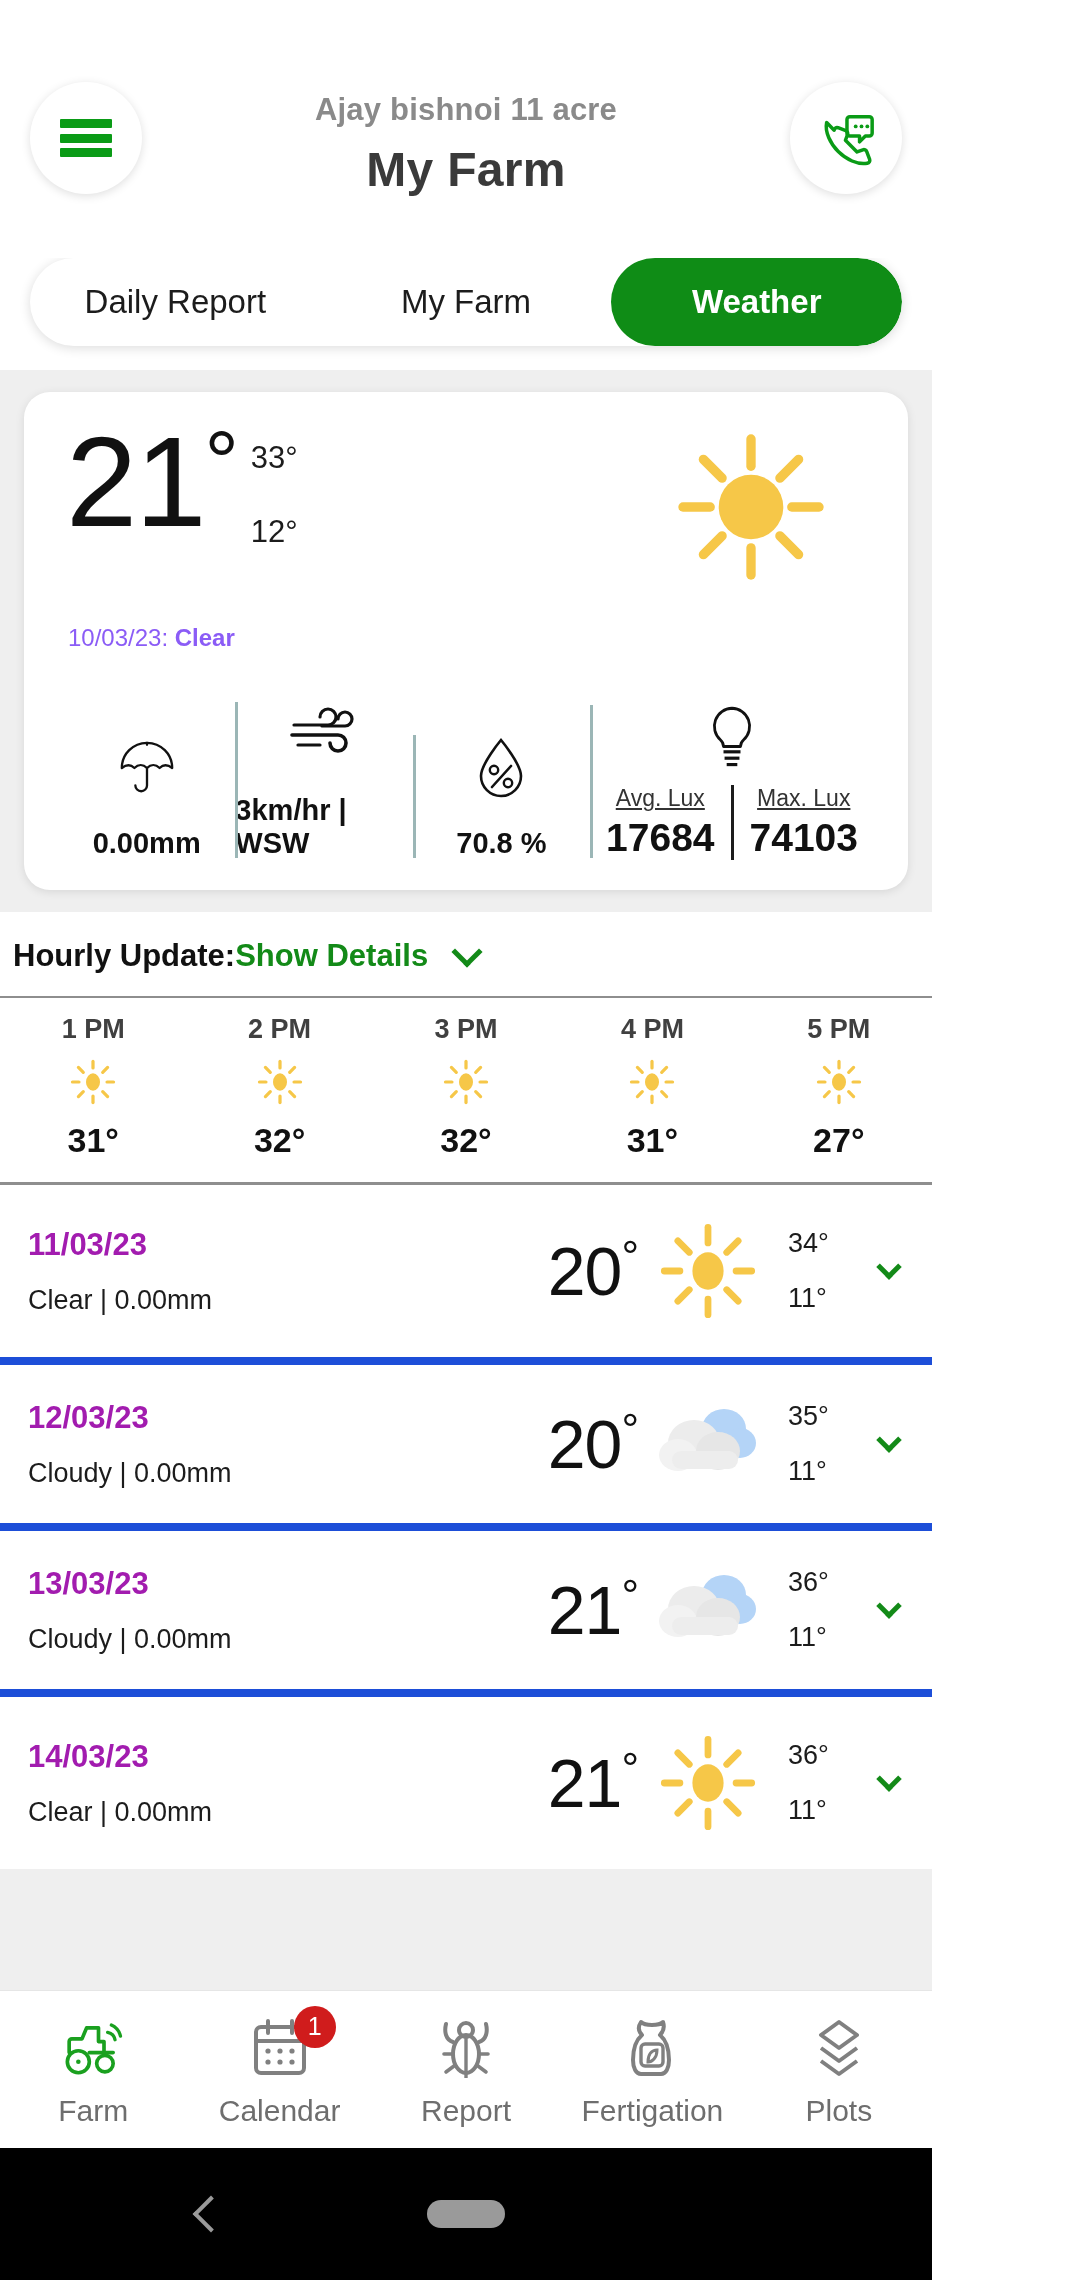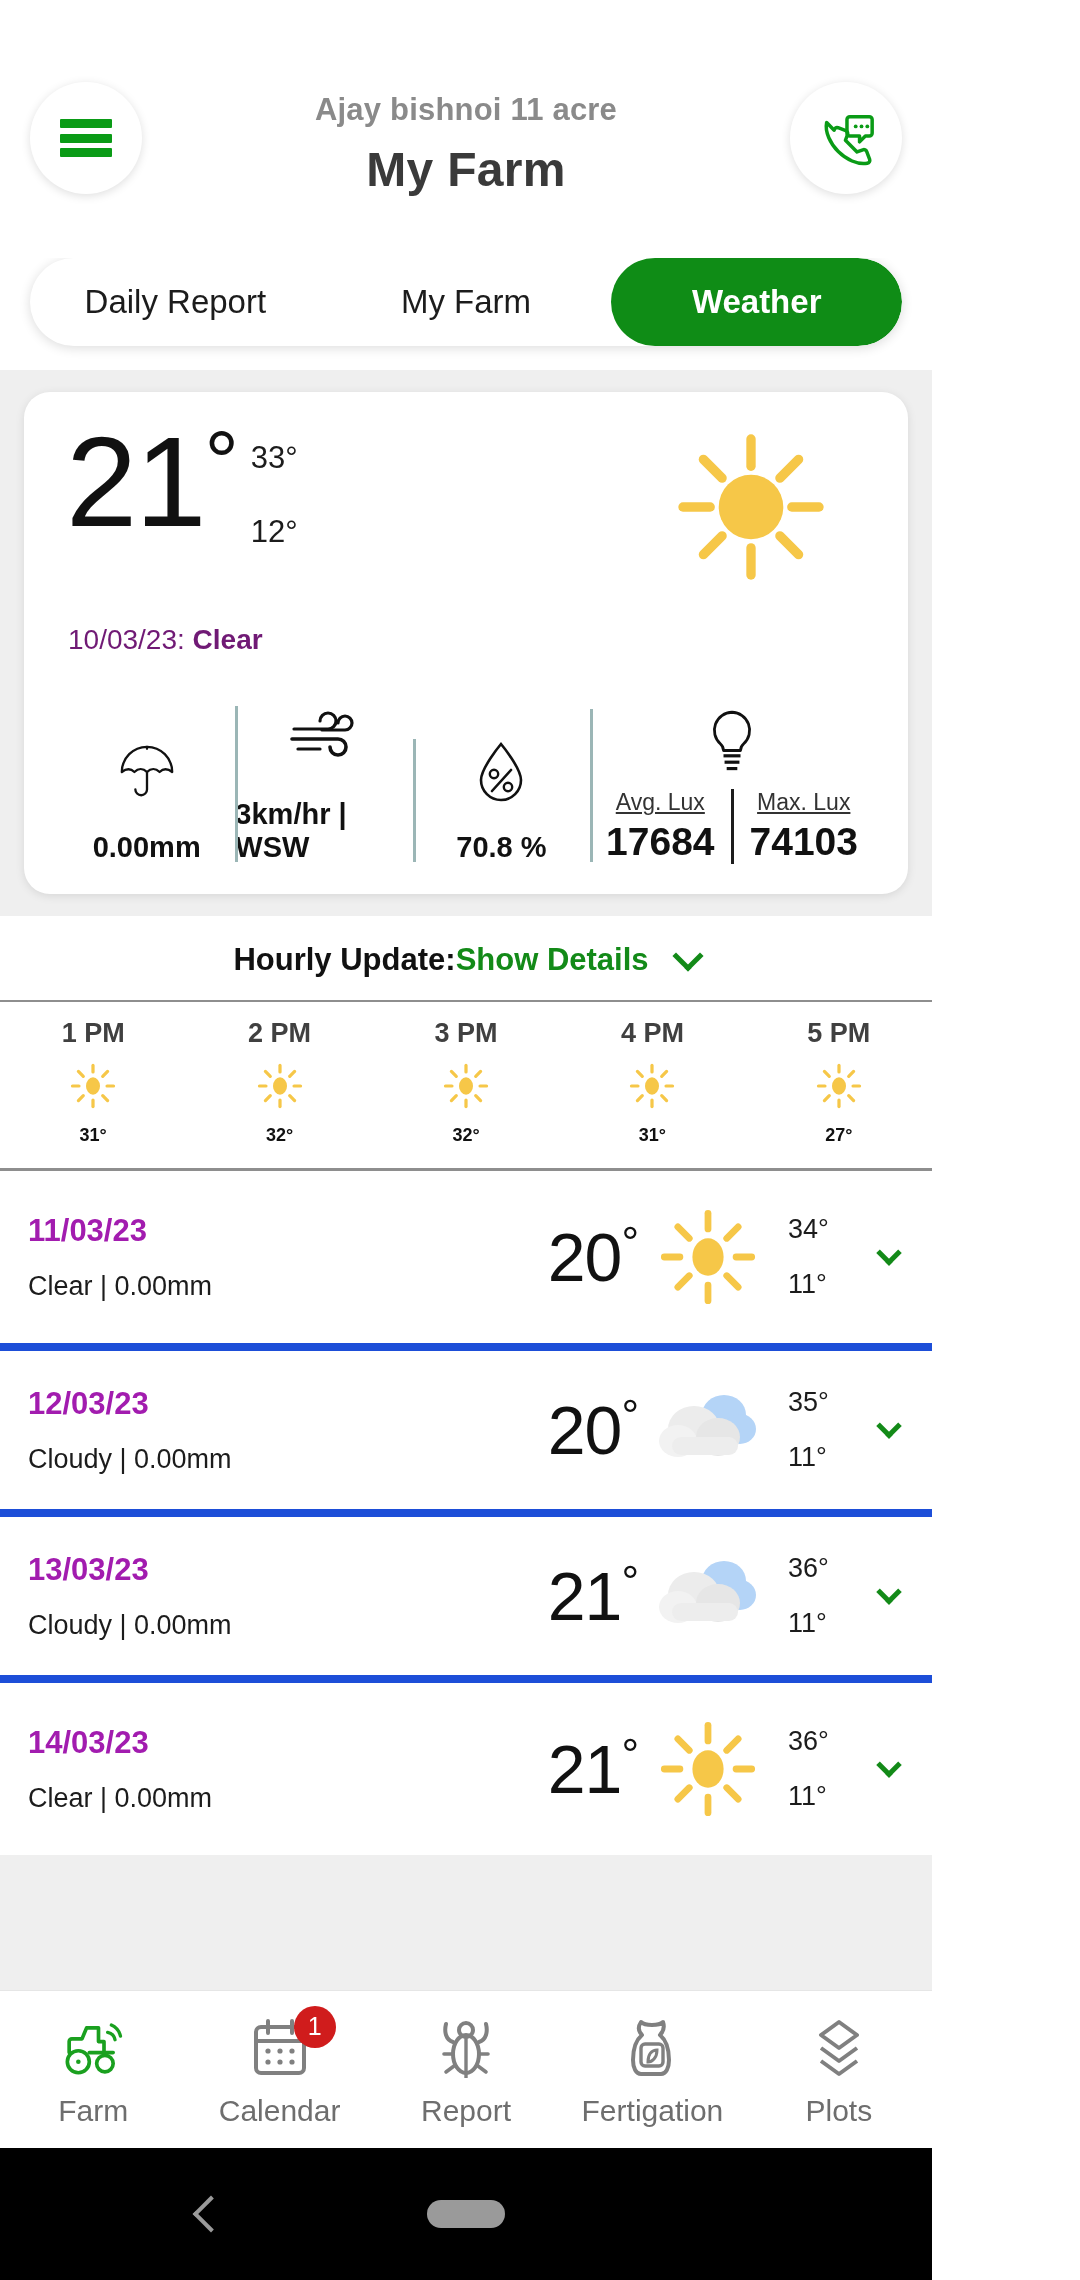--- a/index.html
+++ b/index.html
@@ -51,52 +51,52 @@
     margin: 22px 24px 0; background: #ffffff; border-radius: 26px;
     box-shadow: 0 2px 10px rgba(0,0,0,0.10);
     padding: 26px 28px 30px;
   }
   .cur-top { display: flex; align-items: flex-start; position: relative; min-height: 196px; }
   .cur-temp { font-size: 128px; line-height: 1; font-weight: 300; color: #111; letter-spacing: -2px; padding-left: 14px; }
   .cur-temp .deg { font-size: 86px; vertical-align: top; line-height: 1; font-weight: 300; }
   .cur-hilo { margin-left: 14px; margin-top: 22px; display: flex; flex-direction: column; justify-content: space-between; height: 110px; }
   .cur-hilo div { font-size: 31px; color: #1c1c1c; font-weight: 400; }
   .cur-sun { position: absolute; right: 44px; top: 4px; }
-  .cur-date { font-size: 28px; color: #701a75; margin-top: 10px; padding-left: 16px; }
+  .cur-date { font-size: 24px; color: #8b5cf6; margin-top: 10px; padding-left: 16px; }
   .cur-date b { font-weight: 700; }
 
   .metrics { display: flex; align-items: flex-end; margin-top: 46px; padding: 0 6px; }
   .metric { flex: 1; display: flex; flex-direction: column; align-items: center; position: relative; }
   .metric + .metric::before {
     content: ""; position: absolute; left: 0; top: 4px; bottom: 2px; width: 3px; background: #9bb6b6;
   }
   .metric .m-icon { height: 74px; display: flex; align-items: center; justify-content: center; }
   .metric .m-val { font-size: 29px; font-weight: 700; color: #111; margin-top: 22px; }
   .lux-grid { display: flex; align-items: stretch; margin-top: 10px; }
   .lux-col { padding: 0 16px; text-align: center; }
   .lux-col + .lux-col { border-left: 3px solid #1c1c1c; }
   .lux-lbl { font-size: 23px; color: #333; text-decoration: underline; }
   .lux-num { font-size: 39px; font-weight: 700; color: #111; margin-top: 4px; }
 
   
   .hourly-head {
     background: #ffffff; margin-top: 22px; padding: 26px 13px 22px;
-    display: flex; align-items: center; justify-content: center;
+    display: flex; align-items: center; justify-content: flex-start;
     border-bottom: 2px solid #8e8e8e;
   }
   .hourly-title { font-size: 31px; font-weight: 700; color: #111; }
   .show-details { display: flex; align-items: center; gap: 28px; }
   .show-details .sd-text { font-size: 31px; font-weight: 700; color: #138a18; }
   .chev { width: 22px; height: 22px; border-right: 5px solid #138a18; border-bottom: 5px solid #138a18; transform: rotate(45deg); margin-top: -8px; }
 
   .hourly-strip { background: #ffffff; display: flex; padding: 16px 0 22px; border-bottom: 3px solid #8e8e8e; }
   .hour { flex: 1; display: flex; flex-direction: column; align-items: center; }
   .hour .h-time { font-size: 27px; font-weight: 700; color: #404040; }
   .hour .h-icon { margin: 10px 0 8px; }
-  .hour .h-temp { font-size: 18px; font-weight: 700; color: #111; text-align: right; }
+  .hour .h-temp { font-size: 34px; font-weight: 700; color: #111; text-align: right; }
 
   
   .daily { background: #ffffff; }
   .day-row { display: flex; align-items: center; padding: 34px 28px; position: relative; min-height: 142px; }
   .day-row + .day-row { border-top: 8px solid #1d4ed8; }
   .day-left { width: 430px; }
   .day-date { font-size: 31px; font-weight: 700; color: #a21caf; }
   .day-cond { font-size: 27px; color: #1c1c1c; margin-top: 22px; }
   .day-right { flex: 1; display: flex; align-items: center; justify-content: flex-end; gap: 10px; }
   .day-temp { font-size: 68px; font-weight: 300; color: #111; letter-spacing: -1px; }

